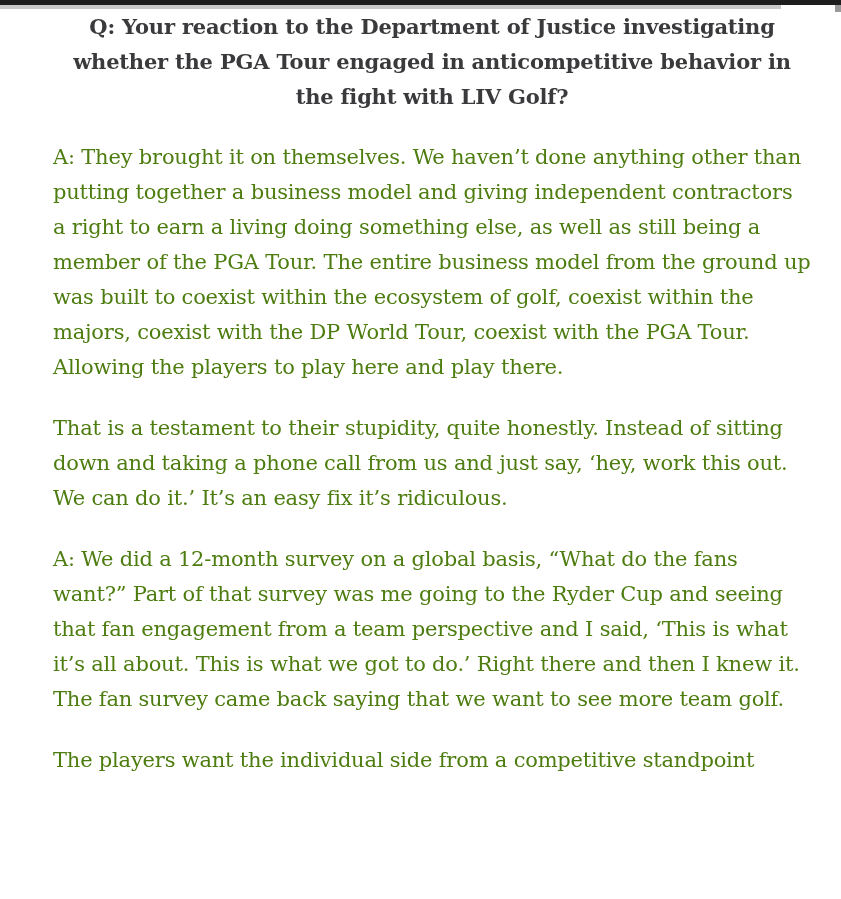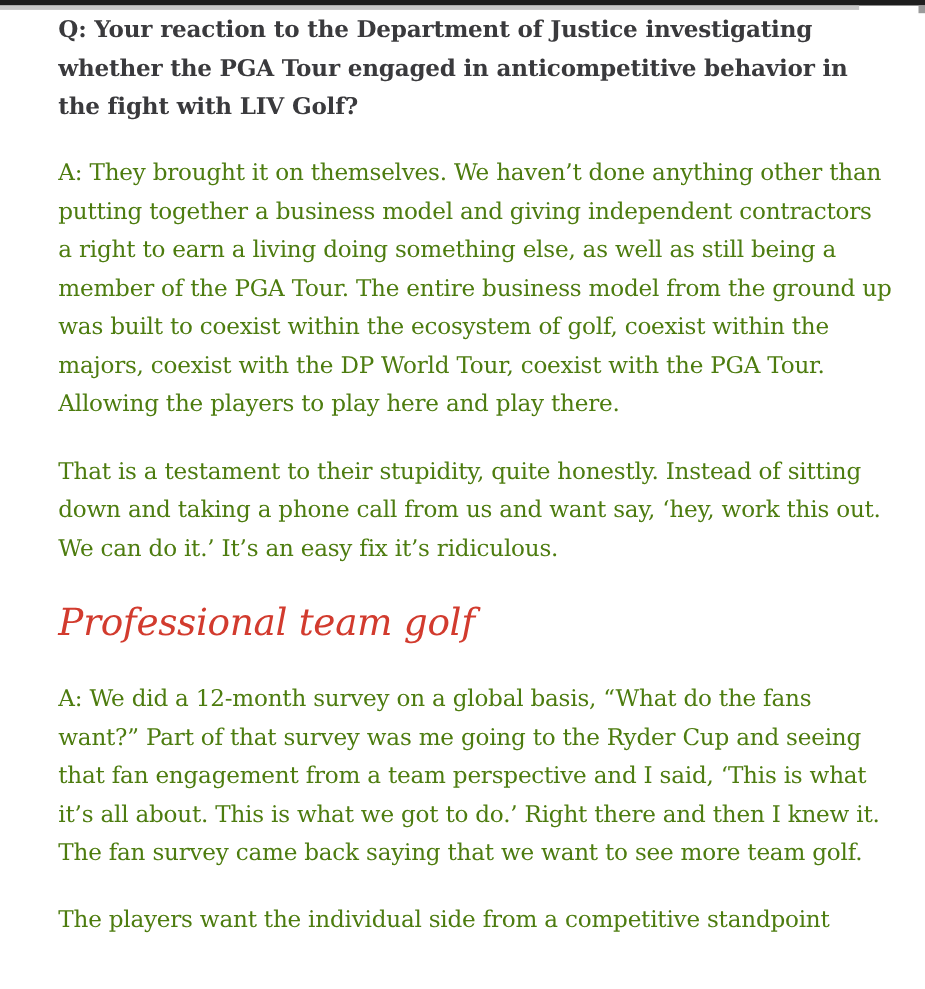--- a/index.html
+++ b/index.html
@@ -43,20 +43,21 @@
   .content p {
     margin: 0 0 26px 0;
     font-size: 21px;
     line-height: 35px;
     letter-spacing: -0.2px;
     color: #4d7c0f;
   }
   .content p.q {
     font-weight: 700;
     color: #3a3a3d;
+    text-align: center;
   }
   h2.section-heading {
     margin: 0 0 28px 0;
     font-style: italic;
     font-weight: 500;
     font-size: 34px;
     line-height: 48px;
     letter-spacing: -0.3px;
     color: #d23b2e;
   }
@@ -66,21 +67,20 @@
 
 <div class="top-bar"></div>
 <div class="top-subbar"></div>
 <div class="top-notch"></div>
 
 <article class="content">
   <p class="q">Q: Your reaction to the Department of Justice investigating whether the PGA Tour engaged in anticompetitive behavior in the fight with LIV Golf?</p>
 
   <p class="a">A: They brought it on themselves. We haven’t done anything other than putting together a business model and giving independent contractors a right to earn a living doing something else, as well as still being a member of the PGA Tour. The entire business model from the ground up was built to coexist within the ecosystem of golf, coexist within the majors, coexist with the DP World Tour, coexist with the PGA Tour. Allowing the players to play here and play there.</p>
 
-  <p class="a">That is a testament to their stupidity, quite honestly. Instead of sitting down and taking a phone call from us and want say, ‘hey, work this out. We can do it.’ It’s an easy fix it’s ridiculous.</p>
+  <p class="a">That is a testament to their stupidity, quite honestly. Instead of sitting down and taking a phone call from us and just say, ‘hey, work this out. We can do it.’ It’s an easy fix it’s ridiculous.</p>
 
-  <h2 class="section-heading">Professional team golf</h2>
 
 
   <p class="a">A: We did a 12-month survey on a global basis, “What do the fans want?” Part of that survey was me going to the Ryder Cup and seeing that fan engagement from a team perspective and I said, ‘This is what it’s all about. This is what we got to do.’ Right there and then I knew it. The fan survey came back saying that we want to see more team golf.</p>
 
   <p class="a">The players want the individual side from a competitive standpoint</p>
 </article>
 
 </body></html>

